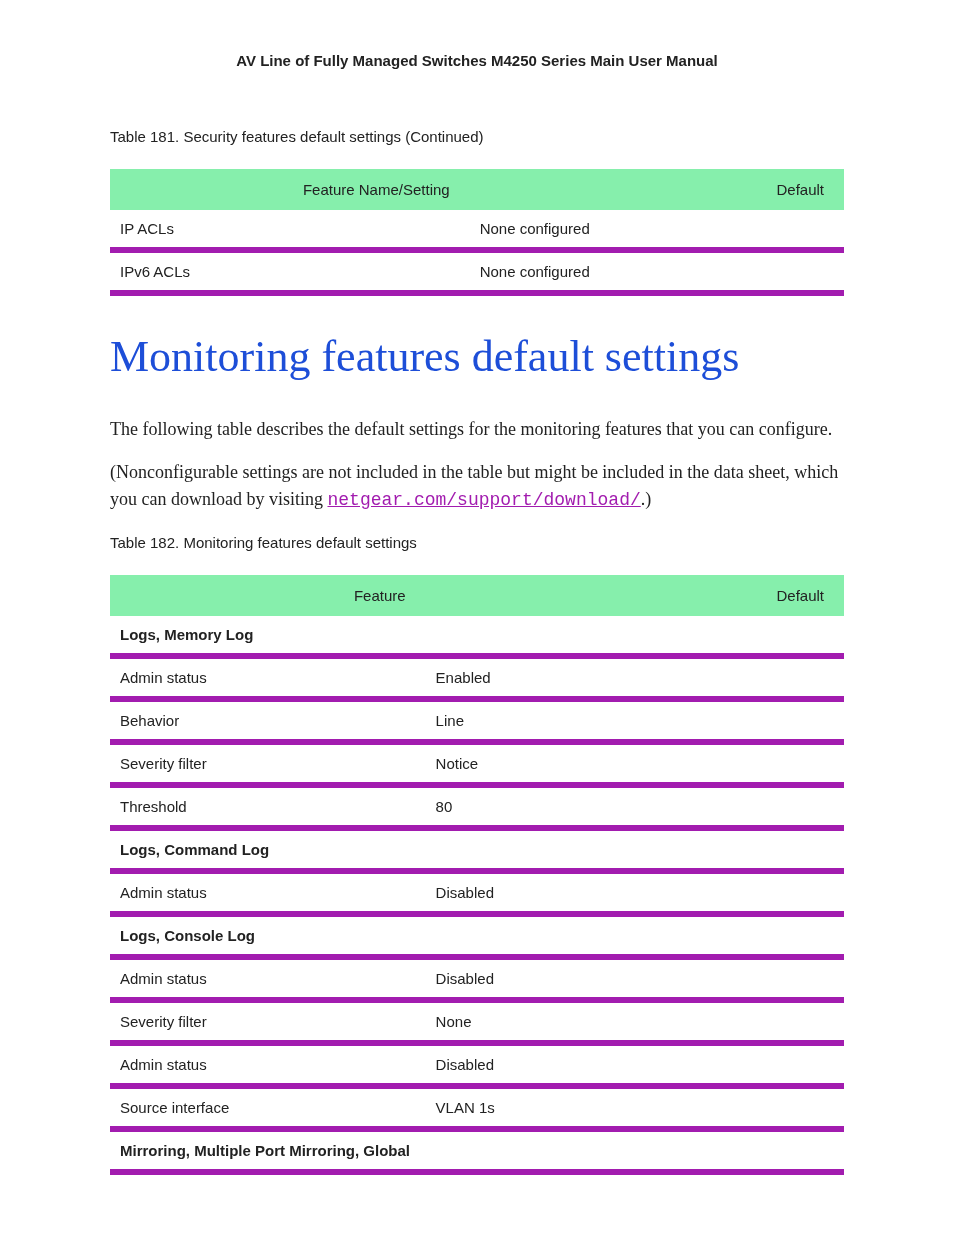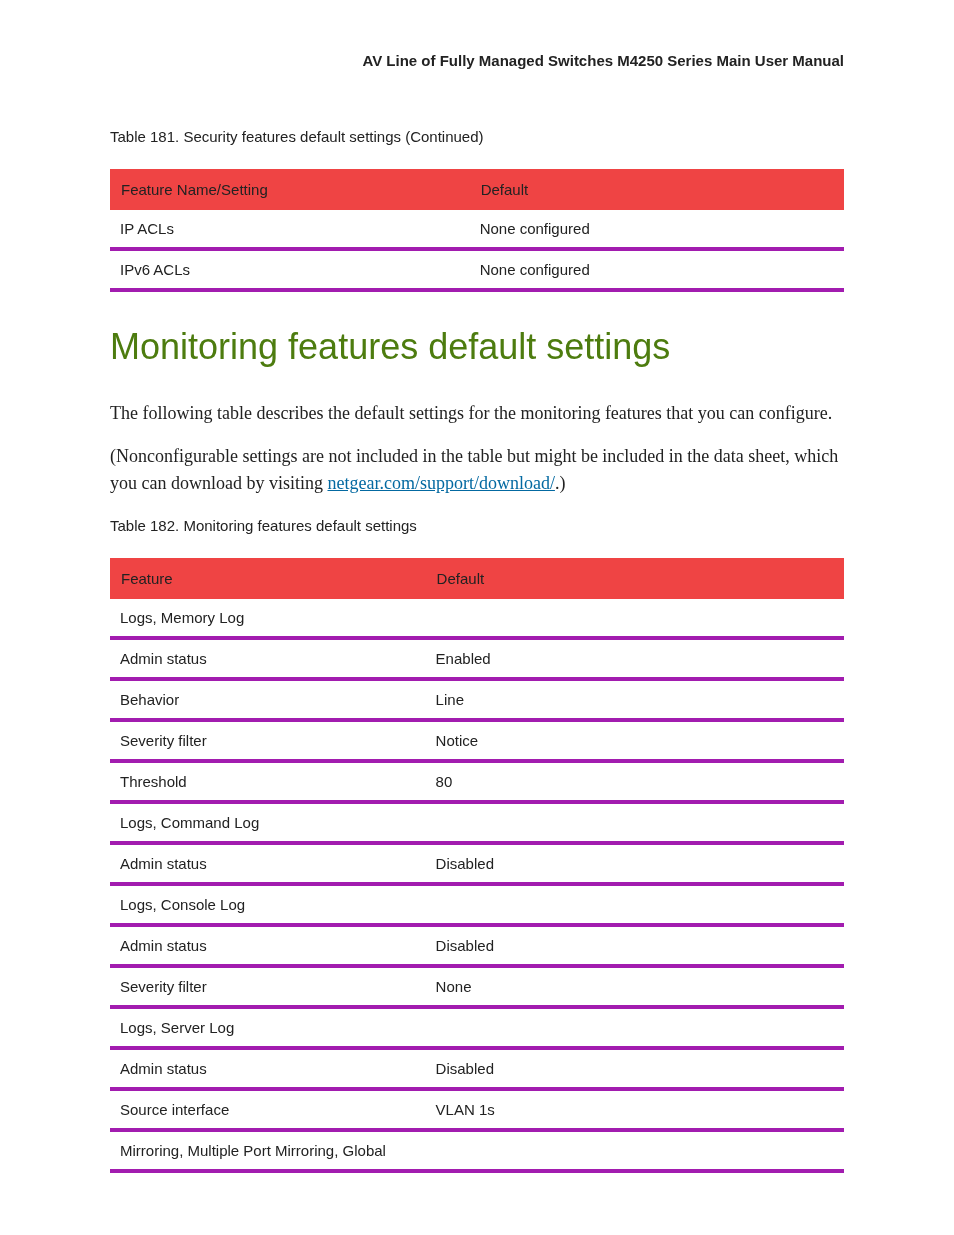--- a/index.html
+++ b/index.html
@@ -7,67 +7,68 @@
     font-family: Georgia, 'Times New Roman', serif;
     background: #fff;
     color: #222;
     width: 954px;
     margin: 0 auto;
     padding: 50px 110px 40px 110px;
     font-size: 16px;
     line-height: 1.4;
   }
   .doc-header {
-    text-align: right;
+    text-align: center;
     font-weight: bold;
     font-size: 15px;
     margin-bottom: 55px;
     font-family: Arial, Helvetica, sans-serif;
   }
   .table-caption {
     font-size: 15px;
     margin-bottom: 22px;
     font-family: Arial, Helvetica, sans-serif;
     margin-top: 8px;
   }
   table {
     width: 100%;
     border-collapse: collapse;
     margin-bottom: 30px;
     font-family: Arial, Helvetica, sans-serif;
     font-size: 15px;
   }
   thead th {
-    background: #ef4444;
+    background: #86efac;
     font-weight: normal;
-    text-align: left;
-    padding: 10px 11px;
+    text-align: right;
+    padding: 10px 20px;
   }
   tbody td {
     padding: 8px 10px;
-    border-bottom: 4px solid #a21caf;
+    border-bottom: 6px solid #a21caf;
   }
   tbody tr.section-row td {
-    font-weight: normal;
+    font-weight: bold;
   }
   h1.section-heading {
-    font-family: Liberation Sans, sans-serif;
+    font-family: Liberation Serif, serif;
     font-weight: normal;
-    font-size: 36px;
+    font-size: 44px;
     margin: 24px 0 28px 0;
-    color: #4d7c0f;
+    color: #1d4ed8;
   }
   p.body-para {
     font-size: 18px;
     margin-bottom: 16px;
     line-height: 1.5;
   }
   a.inline-link {
-    color: #0369a1;
+    color: #a21caf;
     text-decoration: underline;
+    font-family: Liberation Mono, monospace;
   }
   .col-feature { width: 43%; }
   .col-default { width: 57%; }
   .col-feature-b { width: 49%; }
   .col-default-b { width: 51%; }
 </style>
 </head>
 <body>
 
 <div class="doc-header">AV Line of Fully Managed Switches M4250 Series Main User Manual</div>
@@ -144,24 +145,20 @@
         <td></td>
       </tr>
       <tr>
         <td>Admin status</td>
         <td>Disabled</td>
       </tr>
       <tr>
         <td>Severity filter</td>
         <td>None</td>
       </tr>
-      <tr class="section-row">
-        <td>Logs, Server Log</td>
-        <td></td>
-      </tr>
       <tr>
         <td>Admin status</td>
         <td>Disabled</td>
       </tr>
       <tr>
         <td>Source interface</td>
         <td>VLAN 1s</td>
       </tr>
       <tr class="section-row">
         <td>Mirroring, Multiple Port Mirroring, Global</td>

